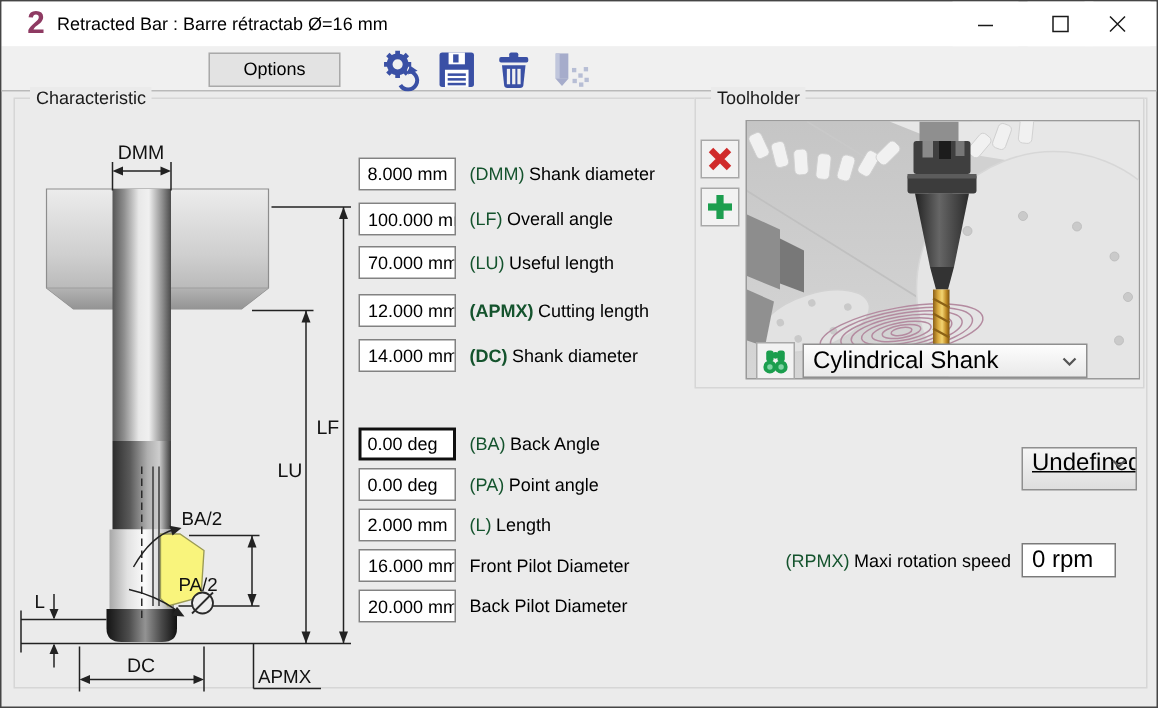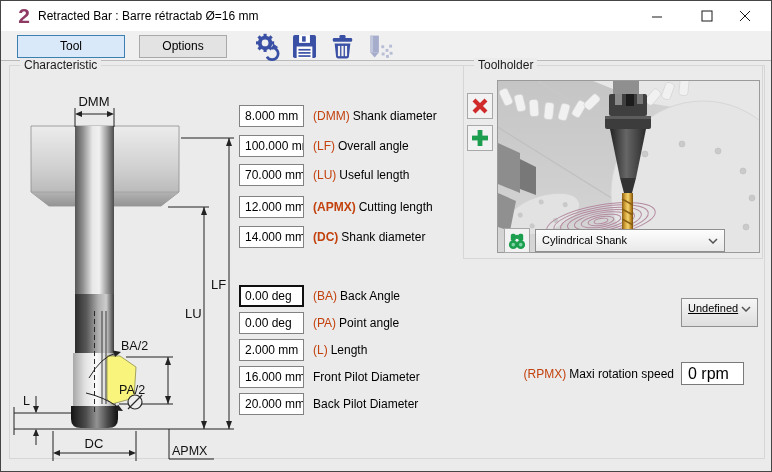--- a/index.html
+++ b/index.html
@@ -22,27 +22,27 @@
   .groupbox{position:absolute;border:1px solid #d6d6d6;box-sizing:border-box;}
   .grouplabel{position:absolute;top:-8px;left:10px;background:#ebebeb;padding:0 4px;font-size:12px;color:#1a1a1a;}
   #gb-char{left:8px;top:64px;width:756px;height:394px;}
   #gb-holder{left:462px;top:64px;width:300px;height:194px;background:#ebebeb;}
   
   .frow{position:absolute;left:238px;height:22px;}
   .fld{position:absolute;left:0;top:0;width:65px;height:22px;box-sizing:border-box;border:1px solid #828282;background:#fff;
        font-family:"Liberation Sans",sans-serif;font-size:12px;padding:0 0 0 5px;overflow:hidden;white-space:nowrap;}
   .fld.focused{border:2px solid #101010;padding-left:4px;}
   .flabel{position:absolute;left:74px;top:4px;white-space:nowrap;font-size:12px;}
-  .code{color:#c2410c;margin-right:3px;}
+  .code{color:#14532d;margin-right:3px;}
   .code:empty{margin-right:0;}
   .b .code{font-weight:bold;}
   
   .rlabel{position:absolute;font-size:12px;white-space:nowrap;text-align:right;}
   .combo{position:absolute;box-sizing:border-box;border:1px solid #8f8f8f;background:linear-gradient(#f6f6f6,#dedede);
-         font-size:11px;line-height:19px;padding-left:6px;white-space:nowrap;overflow:hidden;}
+         font-size:16px;line-height:19px;padding-left:6px;white-space:nowrap;overflow:hidden;}
   .combo .chev{position:absolute;right:6px;top:8px;}
   #rpm-field{position:absolute;left:680px;top:361px;width:63px;height:23px;box-sizing:border-box;border:1px solid #7a7a7a;
              background:#fff;font-family:"Liberation Sans",sans-serif;font-size:16px;padding-left:6px;}
   
   .sqbtn{position:absolute;width:26px;height:26px;box-sizing:border-box;border:1px solid #a8a8a8;background:#f2f2f2;
          display:flex;align-items:center;justify-content:center;}
   #holder-img{position:absolute;left:496px;top:79px;width:263px;height:173px;border:1px solid #9a9a9a;box-sizing:border-box;}
   #binoc-btn{left:503px;top:227px;}
   #shank-combo{left:534px;top:228px;width:190px;height:23px;background:linear-gradient(#fdfdfd,#e9e9e9);line-height:21px;}
   #rot-combo{left:680px;top:297px;width:77px;height:29px;text-decoration:underline;}
@@ -68,21 +68,20 @@
         </svg>
     </div>
     <div class="winbtn" id="btn-close">
       <svg width="14" height="14">
           <path d="M2,2 L12,12 M12,2 L2,12" stroke="#1a1a1a" stroke-width="1"></path>
         </svg>
     </div>
   </div>
 
   <div id="toolbar">
-    <div class="tabbtn" id="tab-tool">Tool</div>
     <div class="tabbtn" id="tab-options">Options</div>
 
     <div class="ticon" style="left:252px;">
       <svg width="29" height="29" viewBox="0 0 24 24">
         <g stroke="#3a50a5" fill="none">
           <circle cx="10" cy="9" r="4.4" stroke-width="3.2"></circle>
           <g stroke-width="2.6">
             <line x1="10" y1="1.5" x2="10" y2="4"></line>
               <line x1="10" y1="14" x2="10" y2="16.5"></line>
             <line x1="2.5" y1="9" x2="5" y2="9"></line>

